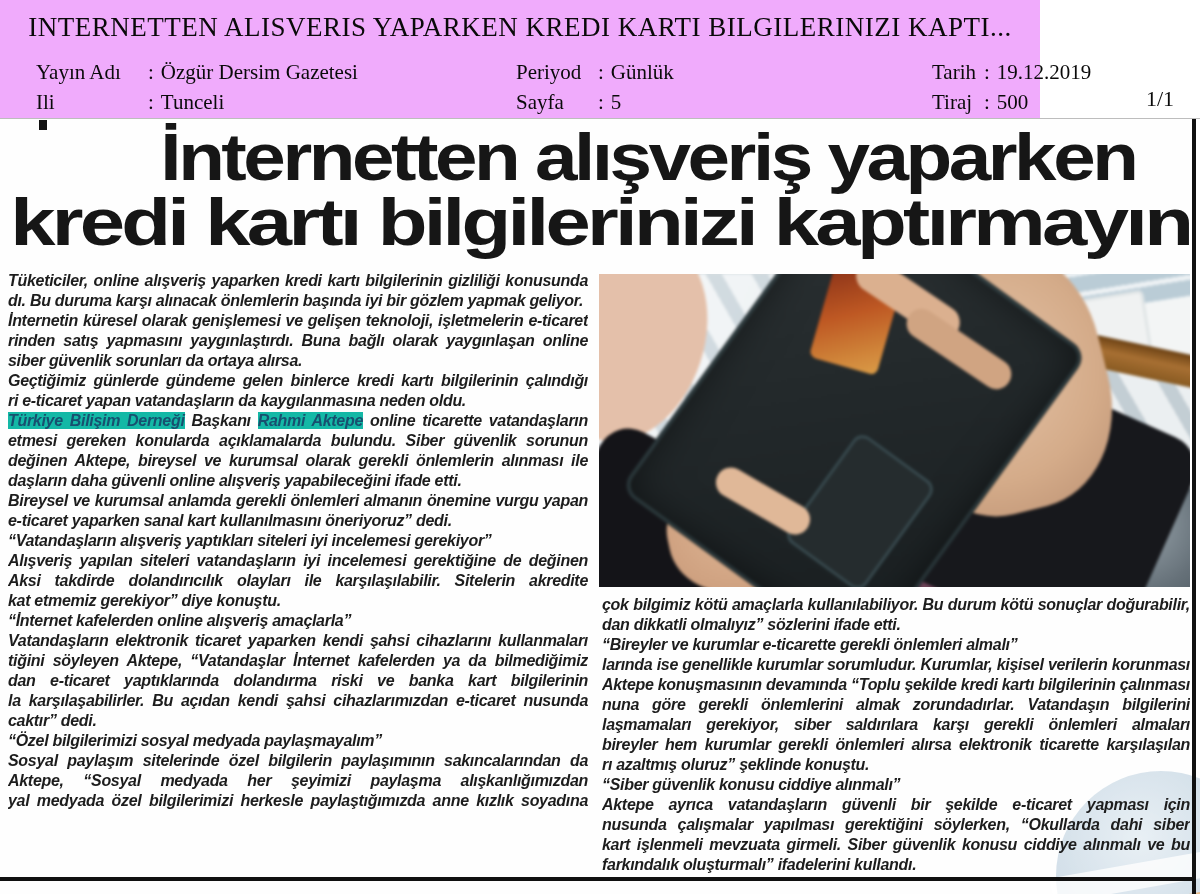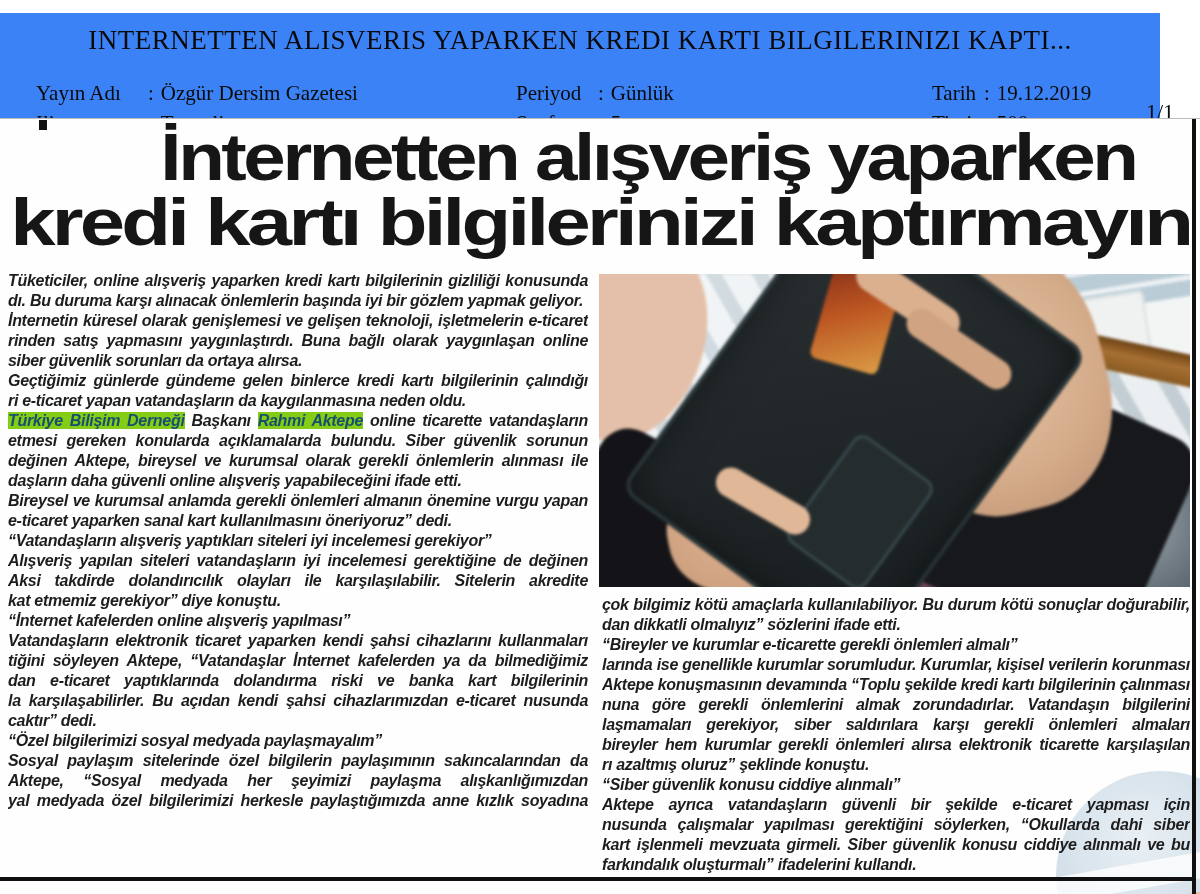--- a/index.html
+++ b/index.html
@@ -1,22 +1,22 @@
 <!DOCTYPE html>
 <html><head>
 <meta charset="utf-8">
 <style>
   html,body{margin:0;padding:0;background:#888;}
   .page{position:relative;width:1200px;height:894px;background:#ffffff;overflow:hidden;
         font-family:"Liberation Sans",sans-serif;}
   
-  .clip-header{position:absolute;left:0;top:13px;width:1160px;height:118px;background:#3b82f6;}
+  .clip-header{position:absolute;left:0;top:0;width:1040px;height:118px;background:#f0abfc;}
   .clip-title{position:absolute;left:0;top:12px;width:100%;text-align:center;
               font-family:"Liberation Serif",serif;font-size:27px;letter-spacing:.5px;color:#0a0a0a;}
-  .meta-field{position:absolute;font-family:"Liberation Serif",serif;font-size:21px;color:#0a0a0a;white-space:nowrap;margin-top:8px;}
+  .meta-field{position:absolute;font-family:"Liberation Serif",serif;font-size:21px;color:#0a0a0a;white-space:nowrap;}
   .meta-label{display:inline-block;}
   .lw1{width:112px;} .lw2{width:82px;} .lw3{width:52px;}
   .meta-sep{display:inline-block;margin:0 7px 0 0;}
   .f0{left:36px;top:60px;} .f1{left:36px;top:90px;}
   .f2{left:516px;top:60px;} .f3{left:516px;top:90px;}
   .f4{left:932px;top:60px;} .f5{left:932px;top:90px;}
   .page-indicator{position:absolute;left:1146px;top:86px;font-family:"Liberation Serif",serif;
                   font-size:22px;color:#0a0a0a;}
   
   .article{position:absolute;left:0;top:118px;width:1200px;height:776px;background:#fefefe;
@@ -26,21 +26,21 @@
   .hl1{top:7px;padding-left:48px;} .hl2{top:72px;}
   .headline-row span{display:inline-block;white-space:nowrap;font-weight:bold;font-size:66px;
        line-height:62px;letter-spacing:-3px;color:#161616;transform-origin:center;}
   
   .col{position:absolute;color:#1d1d1d;}
   .col-left{left:8px;top:152px;width:580px;}
   .col-right{left:602px;top:476px;width:588px;z-index:2;}
   .line{height:20px;line-height:20px;font-size:16px;font-weight:700;letter-spacing:-.3px;
         overflow:hidden;text-align:justify;text-align-last:left;font-style:italic;}
   .line.just{text-align-last:justify;}
-  .hl{background:#84cc16;color:#17506f;}
+  .hl{background:#14b8a6;color:#17506f;}
   
   .photo{position:absolute;left:599px;top:155px;width:591px;height:313px;overflow:hidden;
          background:#d7dee2;}
   .ph{position:absolute;}
   .ph-layer{position:absolute;inset:0;filter:blur(1.4px) saturate(.95);}
   .ph-paper{left:-20px;top:0;width:420px;height:313px;
     background:linear-gradient(115deg,#eceff1 0%,#dfe6ea 38%,#ccd7dd 100%);}
   .ph-paper::after{content:"";position:absolute;inset:0;
     background:repeating-linear-gradient(60deg,rgba(255,255,255,.5) 0 26px,rgba(176,192,201,.35) 26px 40px);}
   .ph-arm{left:-45px;top:-40px;width:150px;height:210px;border-radius:50%;background:#e6c0a8;transform:rotate(18deg);}
@@ -139,21 +139,21 @@
         <div class="line just"><span class="hl">Türkiye Bilişim Derneği</span><span> Başkanı </span><span class="hl">Rahmi Aktepe</span><span> online ticarette vatandaşların dikkat</span></div>
         <div class="line just"><span>etmesi gereken konularda açıklamalarda bulundu. Siber güvenlik sorunun önemine</span></div>
         <div class="line just"><span>değinen Aktepe, bireysel ve kurumsal olarak gerekli önlemlerin alınması ile vatan-</span></div>
         <div class="line"><span>daşların daha güvenli online alışveriş yapabileceğini ifade etti.</span></div>
         <div class="line just"><span>Bireysel ve kurumsal anlamda gerekli önlemleri almanın önemine vurgu yapan Akte-</span></div>
         <div class="line"><span>e-ticaret yaparken sanal kart kullanılmasını öneriyoruz” dedi.</span></div>
         <div class="line"><span>“Vatandaşların alışveriş yaptıkları siteleri iyi incelemesi gerekiyor”</span></div>
         <div class="line just"><span>Alışveriş yapılan siteleri vatandaşların iyi incelemesi gerektiğine de değinen Aktepe</span></div>
         <div class="line just"><span>Aksi takdirde dolandırıcılık olayları ile karşılaşılabilir. Sitelerin akredite olmasına dik-</span></div>
         <div class="line"><span>kat etmemiz gerekiyor” diye konuştu.</span></div>
-        <div class="line"><span>“İnternet kafelerden online alışveriş yapılması”</span></div>
+        <div class="line"><span>“İnternet kafelerden online alışveriş amaçlarla”</span></div>
         <div class="line just"><span>Vatandaşların elektronik ticaret yaparken kendi şahsi cihazlarını kullanmaları gerek-</span></div>
         <div class="line just"><span>tiğini söyleyen Aktepe, “Vatandaşlar İnternet kafelerden ya da bilmediğimiz cihazlar-</span></div>
         <div class="line just"><span>dan e-ticaret yaptıklarında dolandırma riski ve banka kart bilgilerinin kopyalanmasıy-</span></div>
         <div class="line just"><span>la karşılaşabilirler. Bu açıdan kendi şahsi cihazlarımızdan e-ticaret nusunda faydalı ola-</span></div>
         <div class="line"><span>caktır” dedi.</span></div>
         <div class="line"><span>“Özel bilgilerimizi sosyal medyada paylaşmayalım”</span></div>
         <div class="line just"><span>Sosyal paylaşım sitelerinde özel bilgilerin paylaşımının sakıncalarından da bahseden</span></div>
         <div class="line just"><span>Aktepe, “Sosyal medyada her şeyimizi paylaşma alışkanlığımızdan vazgeçmeliyiz. Sos-</span></div>
         <div class="line just"><span>yal medyada özel bilgilerimizi herkesle paylaştığımızda anne kızlık soyadına kadar bir-</span></div>
       </div>

